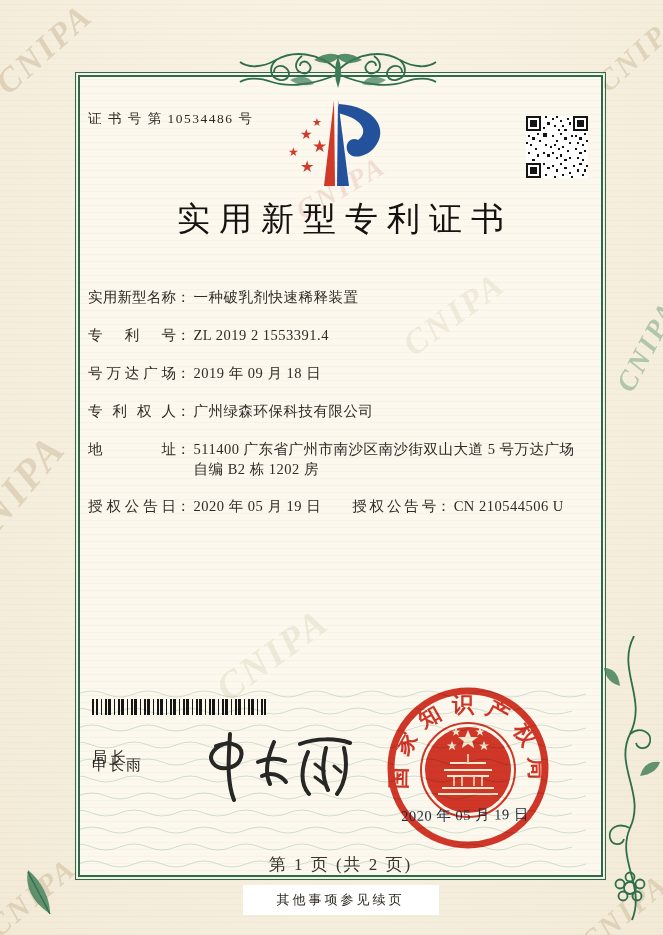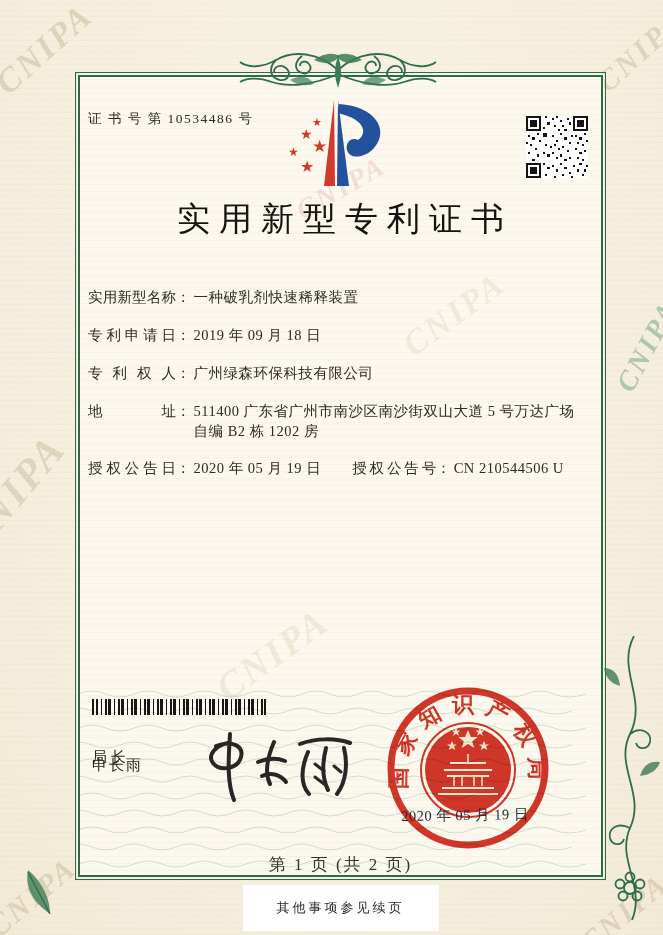--- a/index.html
+++ b/index.html
@@ -54,21 +54,21 @@
   .barcode{left:92px;top:699px;width:174px;height:16px;
       background:
         repeating-linear-gradient(90deg,#161616 0 2px,transparent 2px 3.5px,#161616 3.5px 6px,
         transparent 6px 9px,#161616 9px 10px,transparent 10px 13px);}
   .officer-title{left:92px;top:748px;font-size:15px;letter-spacing:4px;color:#27231e;text-align:right;}
   .officer-name{left:92px;top:756px;font-size:15px;letter-spacing:2px;color:#27231e;}
   .seal-date{left:398px;top:806px;width:134px;text-align:center;font-size:14.5px;letter-spacing:0.5px;
              color:#1e2736;z-index:7;transform:rotate(-1deg);}
   .page-no{left:75px;right:57px;top:853px;text-align:center;font-size:17px;letter-spacing:2px;color:#3a352e;}
   .note-wrap{left:75px;right:57px;top:885px;text-align:center;}
-  .note-chip{display:inline-block;background:#ffffff;padding:14px 34px;font-size:13px;
+  .note-chip{display:inline-block;background:#ffffff;padding:6px 34px;font-size:13px;
              letter-spacing:3px;color:#2e2a24;}
 
   .z2{z-index:2}.z3{z-index:3}.z4{z-index:4}.z5{z-index:5}
 </style>
 </head>
 <body>
 
 <div class="page">
 
   <div class="wm wm1">CNIPA</div>
@@ -174,21 +174,24 @@
     <path fill="#141414" d="M9 0h1v1H9zM12 1h1v1h-1zM14 0h1v1h-1zM16 2h1v1h-1zM19 1h1v1h-1zM10 3h1v1h-1zM13 4h1v1h-1zM17 4h1v1h-1zM20 3h1v1h-1zM8 5h1v1H8zM15 6h1v1h-1zM18 6h1v1h-1zM1 9h1v1H1zM3 10h1v1H3zM5 8h1v1H5zM0 12h1v1H0zM2 13h1v1H2zM6 11h1v1H6zM4 15h1v1H4zM1 17h1v1H1zM5 18h1v1H5zM3 20h1v1H3zM8 8h2v2H8zM12 9h1v1h-1zM14 11h1v1h-1zM16 8h1v1h-1zM18 10h1v1h-1zM20 12h1v1h-1zM9 13h1v1H9zM11 14h1v1h-1zM13 13h1v1h-1zM15 15h1v1h-1zM17 14h1v1h-1zM19 16h1v1h-1zM21 9h1v1h-1zM23 9h1v1h-1zM25 10h1v1h-1zM27 8h1v1h-1zM24 12h1v1h-1zM26 13h1v1h-1zM28 11h1v1h-1zM23 15h1v1h-1zM25 17h1v1h-1zM27 16h1v1h-1zM24 19h1v1h-1zM26 20h1v1h-1zM8 17h1v1H8zM10 18h1v1h-1zM12 17h1v1h-1zM14 19h1v1h-1zM16 18h1v1h-1zM18 20h1v1h-1zM20 19h1v1h-1zM8 22h1v1H8zM10 24h1v1h-1zM12 23h1v1h-1zM14 25h1v1h-1zM16 22h1v1h-1zM18 24h1v1h-1zM20 26h1v1h-1zM22 23h1v1h-1zM24 25h1v1h-1zM26 27h1v1h-1zM28 23h1v1h-1zM9 27h1v1H9zM13 28h1v1h-1zM17 27h1v1h-1zM21 28h1v1h-1zM25 22h1v1h-1zM27 25h1v1h-1z"></path>
   </svg>
 
   <div class="abs title z4">实用新型专利证书</div>
 
   <div class="abs fields z4">
     <div class="frow">
       <span class="flabel">实用新型名称</span><span class="fcolon">：</span><span class="fvalue">一种破乳剂快速稀释装置</span>
     </div>
     <div class="frow">
-      <span class="flabel">专利申请日</span><span class="fcolon">：</span><span class="fvalue">2019 年 09 月 18 日</span>
+      <span class="flabel">专利号</span><span class="fcolon">：</span><span class="fvalue">ZL 2019 2 1553391.4</span>
+    </div>
+    <div class="frow">
+      <span class="flabel">号万达广场</span><span class="fcolon">：</span><span class="fvalue">2019 年 09 月 18 日</span>
     </div>
     <div class="frow">
       <span class="flabel">专利权人</span><span class="fcolon">：</span><span class="fvalue">广州绿森环保科技有限公司</span>
     </div>
     <div class="frow addr">
       <span class="flabel">地址</span><span class="fcolon">：</span><span class="fvalue"><span>511400 广东省广州市南沙区南沙街双山大道 5 号万达广场</span><br><span>自编 B2 栋 1202 房</span></span>
     </div>
     <div class="frow">
       <span class="flabel">授权公告日</span><span class="fcolon">：</span><span class="fvalue">2020 年 05 月 19 日</span><span class="pair2"><span class="flabel">授权公告号</span><span class="fcolon">：</span><span class="fvalue">CN 210544506 U</span></span>
     </div>

